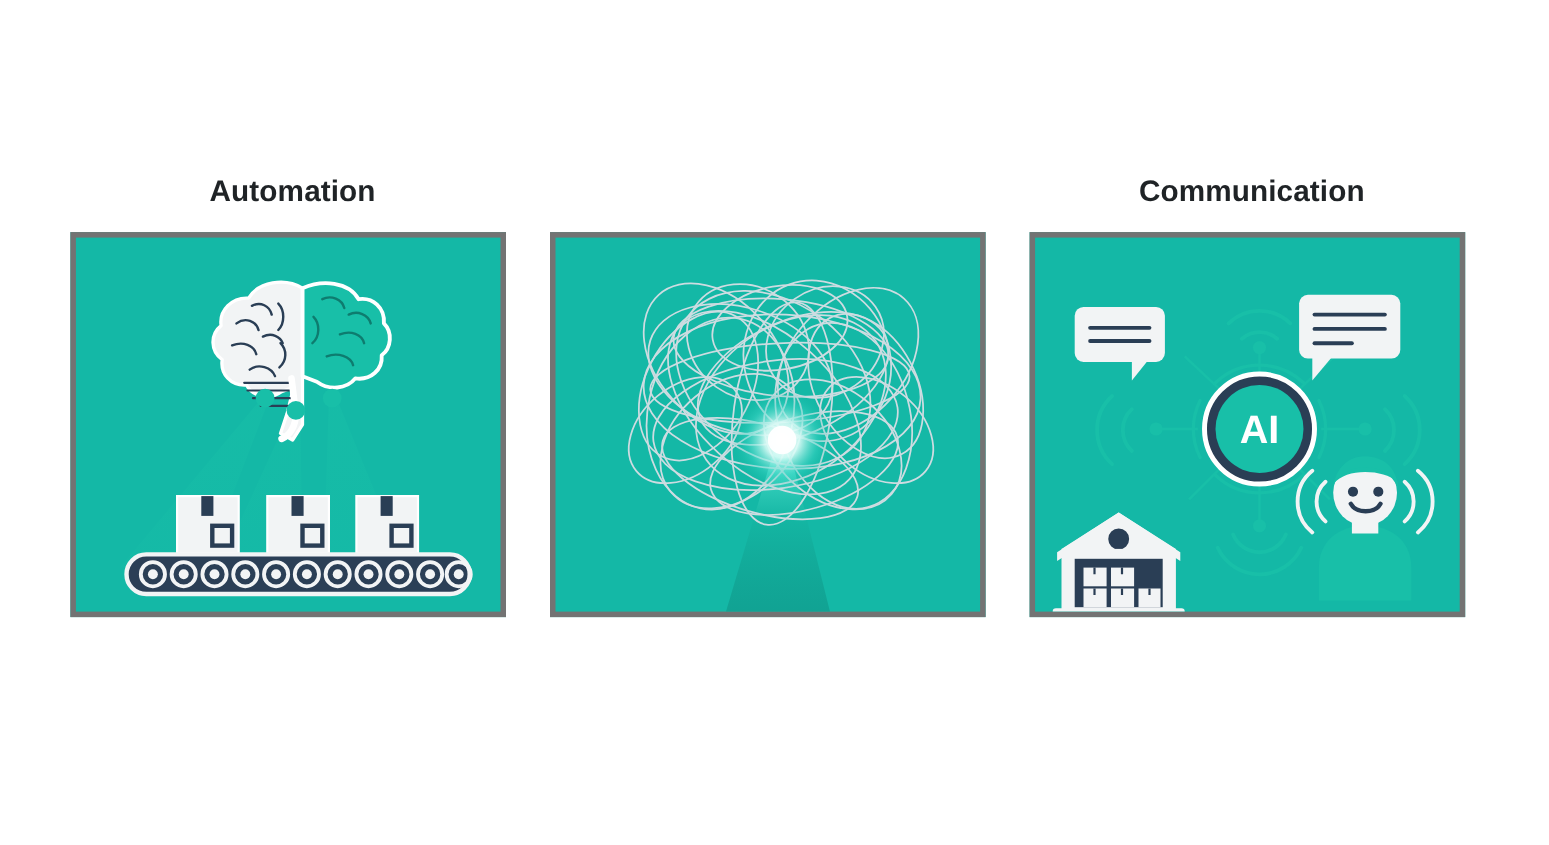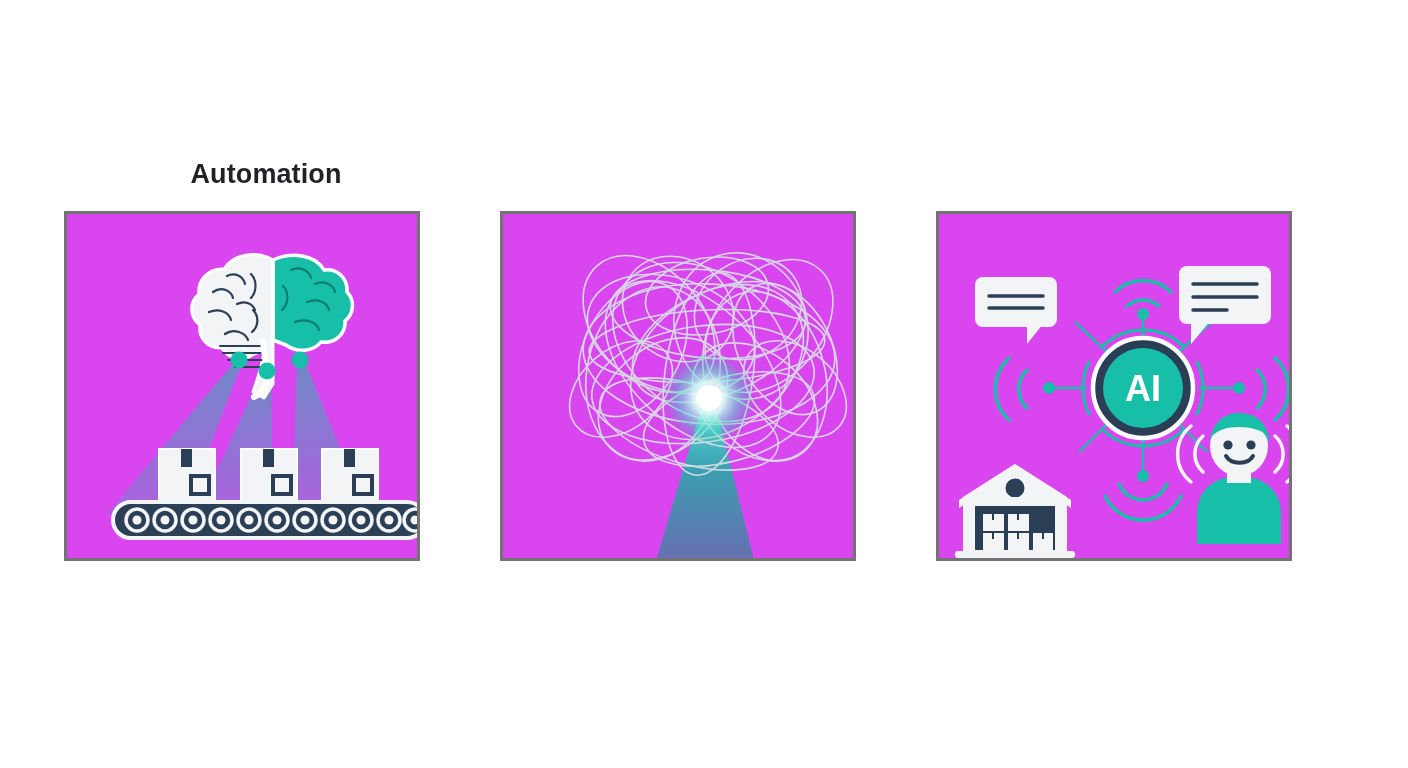--- a/index.html
+++ b/index.html
@@ -15,42 +15,42 @@
   }
   #stage {
     position: relative;
     width: 1408px;
     height: 768px;
     background: #ffffff;
   }
   .panel {
     position: absolute;
     top: 211px;
-    width: 356px;
+    width: 396px;
     height: 350px;
   }
   .panel-title {
     position: absolute;
     top: -52px;
     left: 0;
     width: 404px;
     text-align: center;
     font-size: 27px;
     font-weight: bold;
     color: #1f2326;
     letter-spacing: 0.1px;
     font-family: "Liberation Sans", sans-serif;
     white-space: nowrap;
   }
   .panel-art {
     position: absolute;
     inset: 0;
     overflow: hidden;
-    background: #d946ef;
-    border: 3px solid #737373;
+    background: #14b8a6;
+    border: 5px solid #737373;
     box-sizing: border-box;
   }
   #panel-automation { left: 64px; }
   #panel-optimization { left: 500px; }
   #panel-communication { left: 936px; }
   svg { display: block; }
 </style>
 </head>
 <body>
 
@@ -223,20 +223,21 @@
         <g>
           <circle cx="206" cy="184" r="46" fill="url(#glowPoint)"></circle>
           <circle cx="206" cy="184" r="13" fill="#ffffff" opacity="0.95"></circle>
           <circle cx="206" cy="184" r="6" fill="#ffffff"></circle>
         </g>
       </svg>
     </div>
   </div>
 
   <div class="panel" id="panel-communication">
+    <div class="panel-title">Communication</div>
     <div class="panel-art">
       <svg width="404" height="350" viewBox="0 0 404 350">
 
         <g stroke="#18bfa8" stroke-width="2.4" fill="none">
           <line x1="204" y1="100" x2="204" y2="148"></line>
           <line x1="204" y1="222" x2="204" y2="262"></line>
           <line x1="148" y1="174" x2="112" y2="174"></line>
           <line x1="260" y1="174" x2="300" y2="174"></line>
           <line x1="168" y1="138" x2="136" y2="108"></line>
           <line x1="240" y1="138" x2="272" y2="108"></line>

